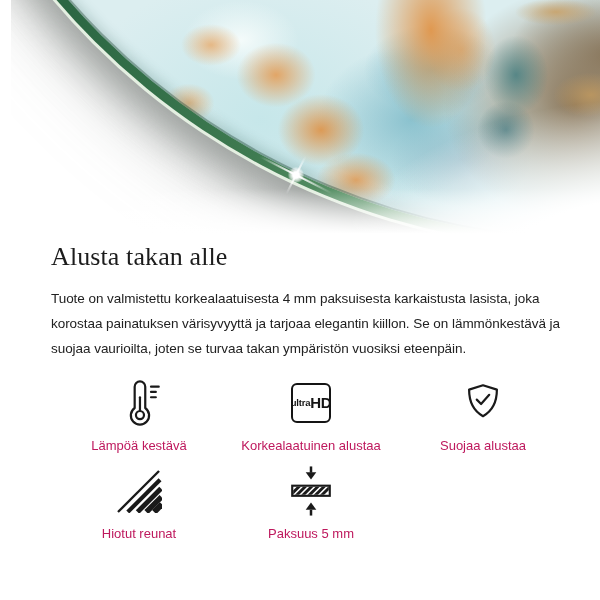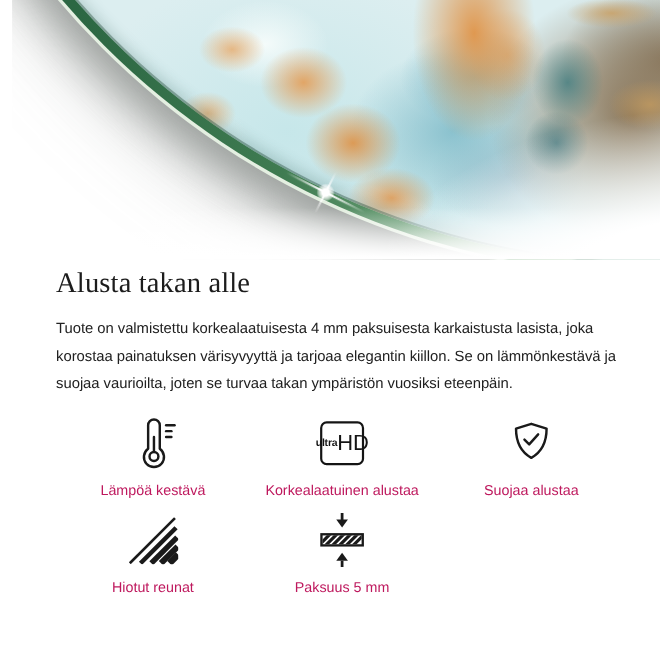--- a/index.html
+++ b/index.html
@@ -72,21 +72,21 @@
 
   
   .features{display:grid;grid-template-columns:repeat(3,1fr);row-gap:12px;margin-top:16px;padding:0 2px;}
   .feature{display:flex;flex-direction:column;align-items:center;}
   .icon-slot{height:52px;display:flex;align-items:center;justify-content:center;}
   .feature .label{margin-top:9px;font-size:13px;color:#be185d;line-height:15px;}
   .ic{stroke:#1a1a1a;fill:none;stroke-width:2.3;stroke-linecap:round;stroke-linejoin:round;}
   .uhd{width:40px;height:40px;border:2.5px solid #141414;border-radius:6px;box-sizing:border-box;
        display:flex;flex-direction:row;align-items:center;justify-content:center;color:#141414;}
   .uhd .t1{font-size:9.5px;font-weight:700;line-height:10px;letter-spacing:-.2px;}
-  .uhd .t2{font-size:20px;font-weight:400;line-height:14px;letter-spacing:-.3px;}
+  .uhd .t2{font-size:15px;font-weight:700;line-height:14px;letter-spacing:-.3px;}
 </style>
 </head>
 <body>
 
 <div class="page">
 
   <section class="hero">
     <div class="edge-lip"></div>
     <div class="glass-edge"></div>
     <div class="marble"></div>

